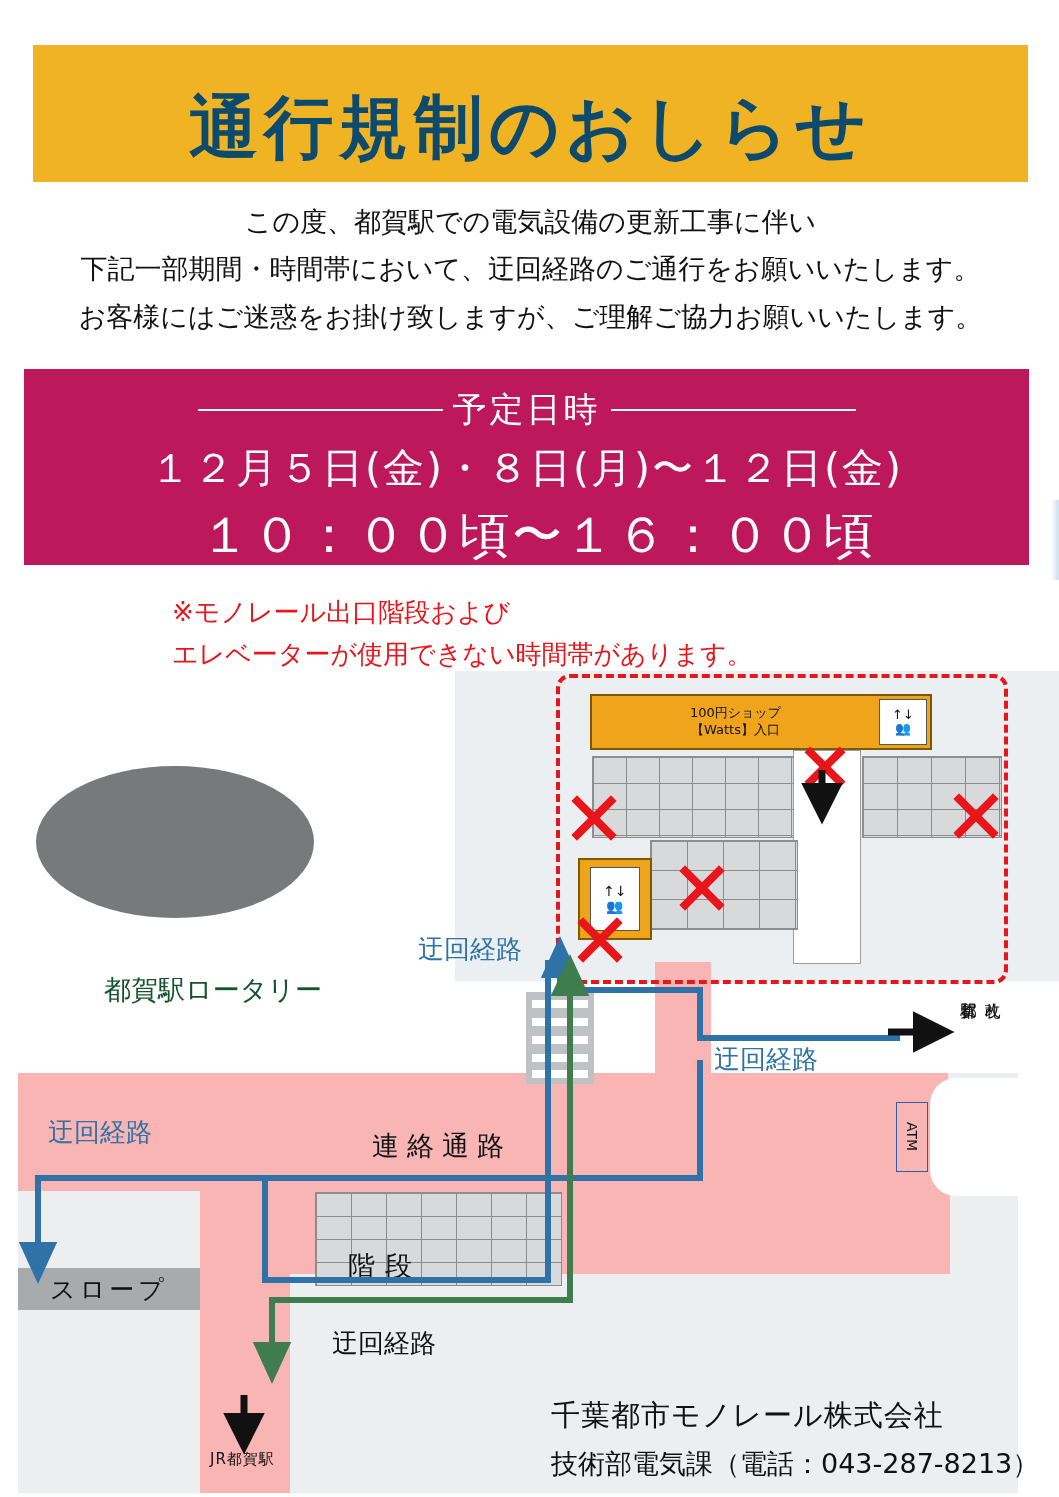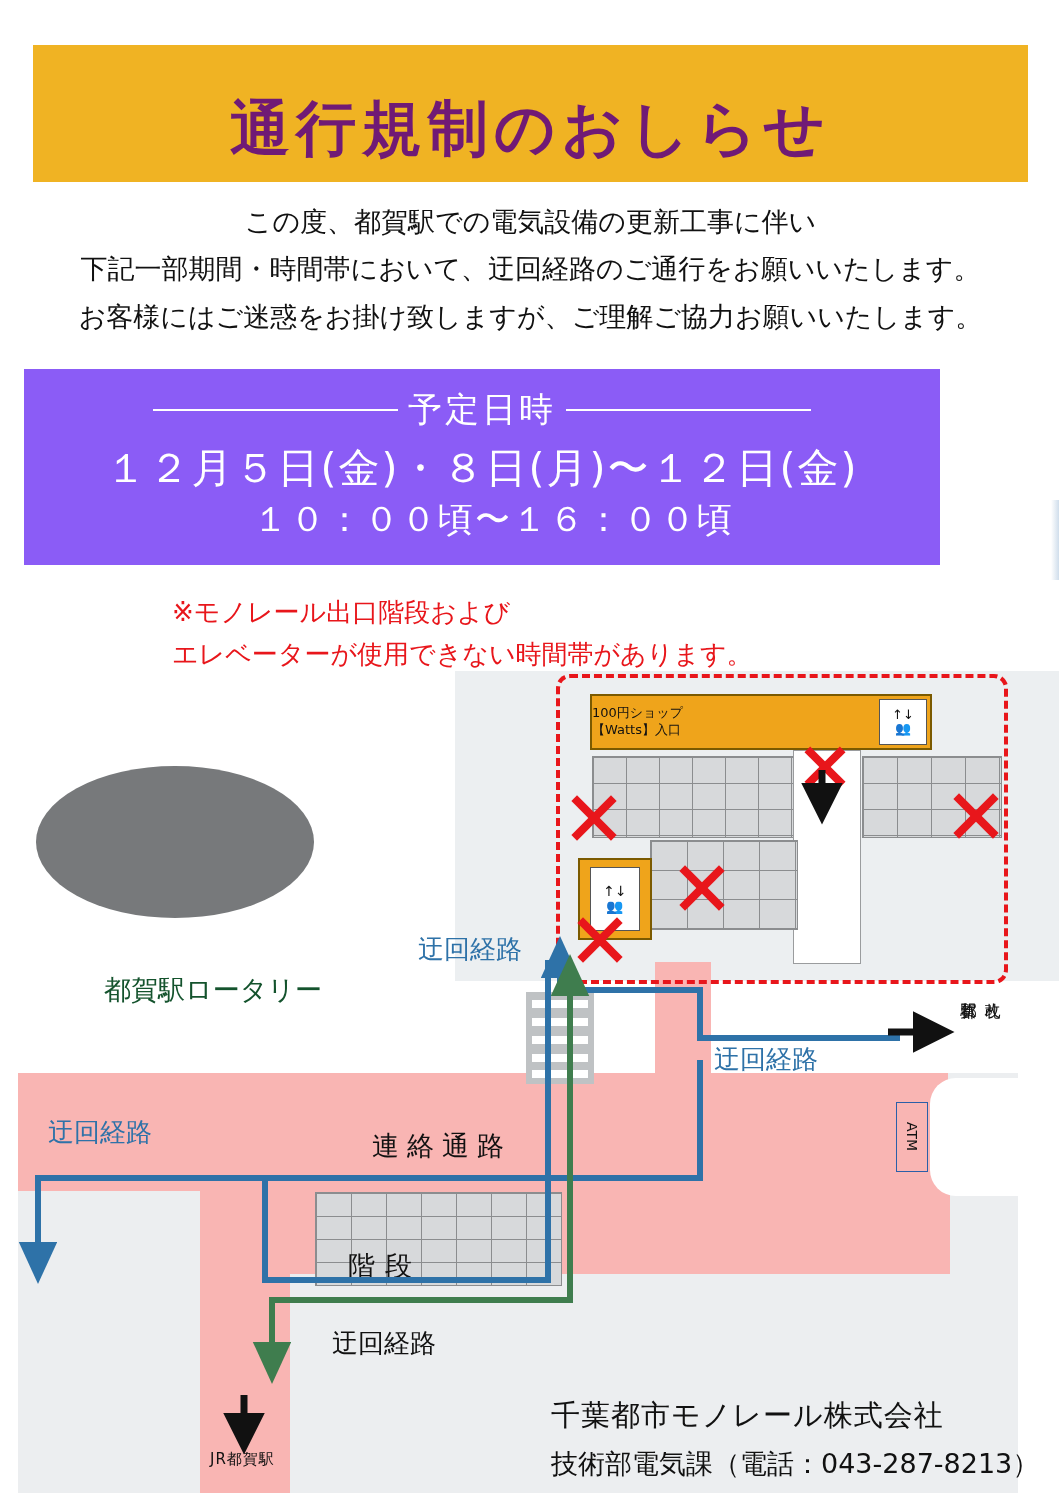--- a/index.html
+++ b/index.html
@@ -24,24 +24,24 @@
     left: 33px;
     top: 45px;
     width: 995px;
     height: 137px;
     background: #f0b323;
     display: flex;
     align-items: center;
     justify-content: center;
   }
   .title-text {
-    font-size: 60px;
+    font-size: 69px;
     font-weight: bold;
     letter-spacing: 6px;
-    color: #701a75;
+    color: #0c4a6e;
     line-height: 1;
     white-space: nowrap;
     font-family: "DejaVu Sans", "Liberation Sans", sans-serif;
     margin-top: 28px;
   }
 
   
   .intro {
     position: absolute;
     left: 33px;
@@ -54,23 +54,23 @@
     font-size: 27px;
     line-height: 1.75;
     white-space: nowrap;
   }
 
   
   .date-block {
     position: absolute;
     left: 24px;
     top: 369px;
-    width: 916px;
+    width: 1005px;
     height: 196px;
-    background: #8b5cf6;
+    background: #be185d;
     color: #ffffff;
     text-align: center;
   }
   .date-heading {
     position: relative;
     margin-top: 18px;
     font-size: 34px;
     letter-spacing: 3px;
     display: flex;
     align-items: center;
@@ -82,21 +82,22 @@
     height: 2px;
     width: 245px;
     background: #ffffff;
   }
   .date-line1 {
     margin-top: 8px;
     font-size: 41px;
     letter-spacing: 2px;
   }
   .date-line2 {
-    font-size: 35px;
+    margin-top: 6px;
+    font-size: 50px;
     letter-spacing: 2px;
     padding-left: 23px;
   }
 
   
   .note {
     position: absolute;
     left: 172px;
     top: 592px;
     color: #e8161b;
@@ -176,21 +177,21 @@
     top: 34px;
     width: 338px;
     height: 52px;
     background: #efa41b;
     border: 2px solid #7b5a00;
     display: flex;
     align-items: center;
   }
   .shop-sign .shop-text {
     flex: 1;
-    text-align: left;
+    text-align: center;
     font-size: 13px;
     line-height: 1.3;
     color: #111;
   }
   .sign-icon-box {
     width: 46px;
     height: 44px;
     margin-right: 3px;
     background: #ffffff;
     border: 1px solid #555;
@@ -445,20 +446,23 @@
         <i style="top:44px"></i>
         <i style="top:62px"></i>
         <i style="top:78px"></i>
     </div>
 
     <div class="rotary"></div>
     <div class="rotary-label">都賀駅ロータリー</div>
 
     <div class="grid stairs-grid"></div>
 
+    <div class="slope">
+      <span>スロープ</span>
+    </div>
 
     <div class="lbl lbl-blue lbl-detour-1">迂回経路</div>
     <div class="lbl lbl-blue lbl-detour-2">迂回経路</div>
     <div class="lbl lbl-blue lbl-detour-3">迂回経路</div>
     <div class="lbl lbl-detour-4">迂回経路</div>
     <div class="lbl lbl-passage">連絡通路</div>
     <div class="lbl lbl-stairs">階段</div>
     <div class="lbl lbl-jr">JR都賀駅</div>
 
     <div class="vert-label lbl-gate">改札</div>

